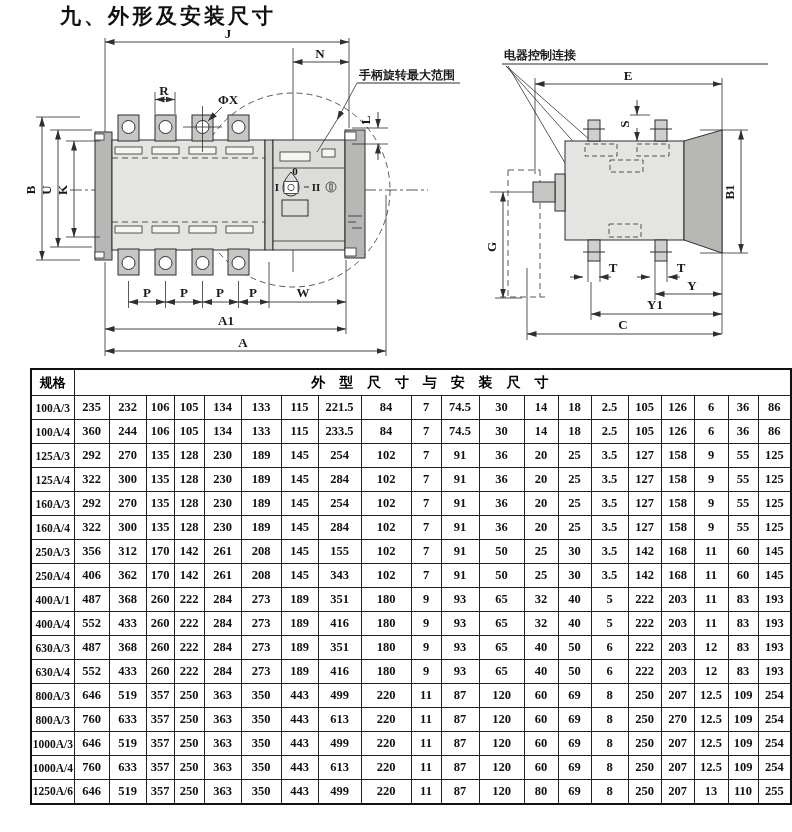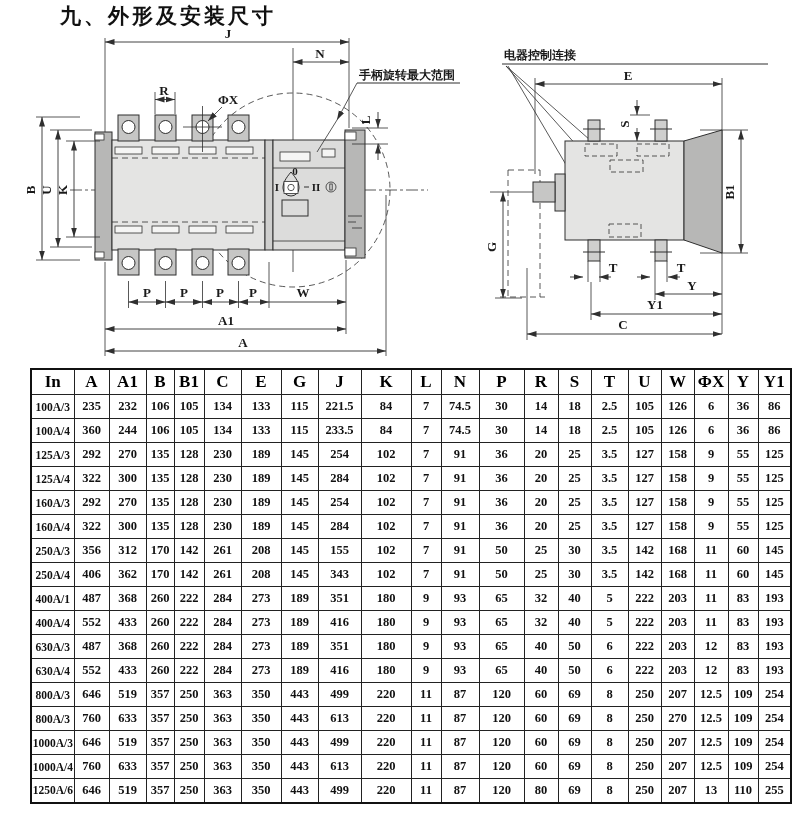--- a/index.html
+++ b/index.html
@@ -347,43 +347,24 @@
         <col style="width: 34px;">
         <col style="width: 33px;">
         <col style="width: 37px;">
         <col style="width: 33px;">
         <col style="width: 33px;">
         <col style="width: 34px;">
         <col style="width: 30px;">
         <col style="width: 33px;">
       </colgroup>
     <thead>
-      <tr class="col-hdr">
-          <th>In</th>
-          <th>A</th>
-          <th>A1</th>
-          <th>B</th>
-          <th>B1</th>
-          <th>C</th>
-          <th>E</th>
-          <th>G</th>
-          <th>J</th>
-          <th>K</th>
-          <th>L</th>
-          <th>N</th>
-          <th>P</th>
-          <th>R</th>
-          <th>S</th>
-          <th>T</th>
-          <th>U</th>
-          <th>W</th>
-          <th>ΦX</th>
-          <th>Y</th>
-          <th>Y1</th>
-        </tr>
+      <tr class="group-hdr">
+        <th class="spec-h">规格</th>
+        <th class="dims-h" colspan="20">外 型 尺 寸 与 安 装 尺 寸</th>
+      </tr>
     </thead>
     <tbody>
         <tr>
           <td class="spec-cell">100A/3</td>
           <td class="dim-cell">235</td>
           <td class="dim-cell">232</td>
           <td class="dim-cell">106</td>
           <td class="dim-cell">105</td>
           <td class="dim-cell">134</td>
           <td class="dim-cell">133</td>

